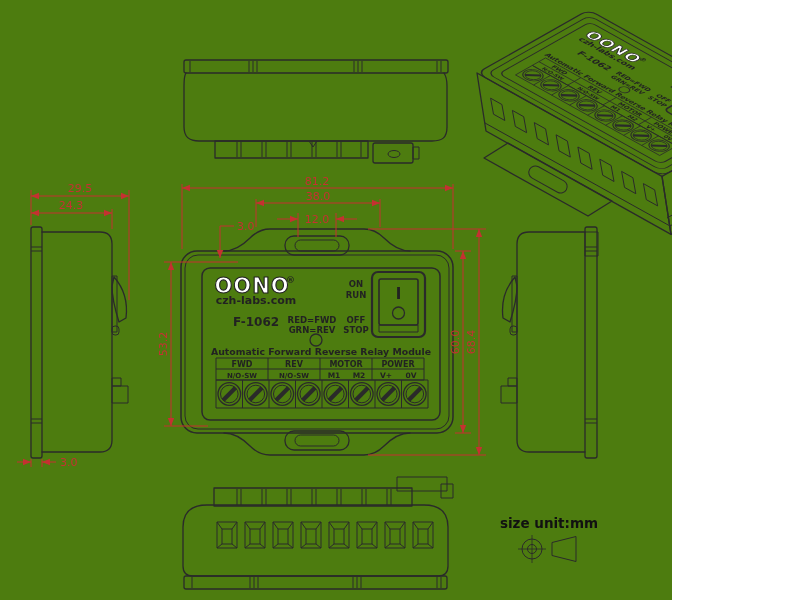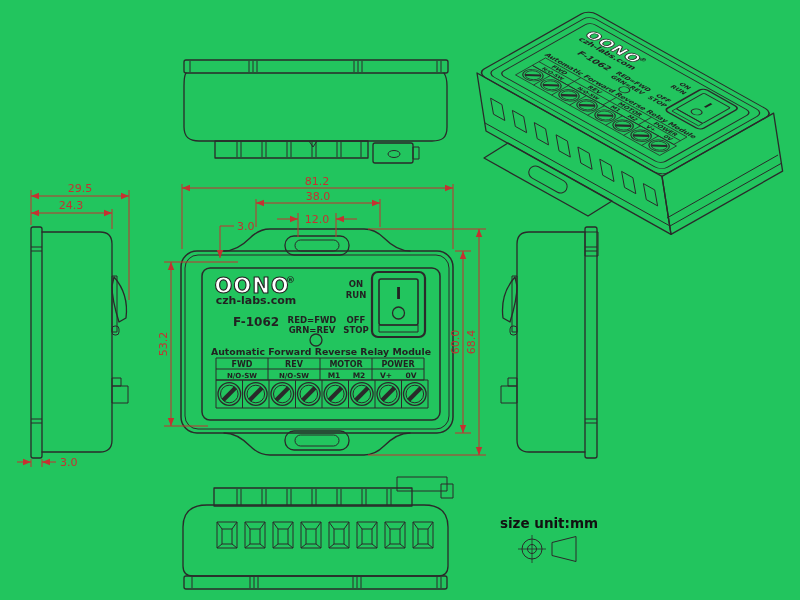--- a/index.html
+++ b/index.html
@@ -1,16 +1,16 @@
 <!DOCTYPE html>
 <html><head>
 <meta charset="utf-8">
 <style>
   html,body{margin:0;padding:0;background:#fff;}
-  .sheet{position:relative;width:800px;height:600px;background:#22c55e;overflow:hidden;}
+  .sheet{position:relative;width:672px;height:600px;background:#4d7c0f;overflow:hidden;}
   svg{display:block;}
   text{font-family:"DejaVu Sans","Liberation Sans",sans-serif;}
   .ln{fill:none;stroke:#2a2a2a;stroke-width:1.3;stroke-linejoin:round;stroke-linecap:round;}
   .lnb{fill:none;stroke:#2a2a2a;stroke-width:1.5;stroke-linejoin:round;}
   .ln2{fill:none;stroke:#2a2a2a;stroke-width:1;stroke-linejoin:round;}
   .dim{stroke:#c53131;stroke-width:1;fill:none;}
   .dimt{fill:#c53131;font-size:11px;}
   .lbl{fill:#222;}
 </style>
 </head>

